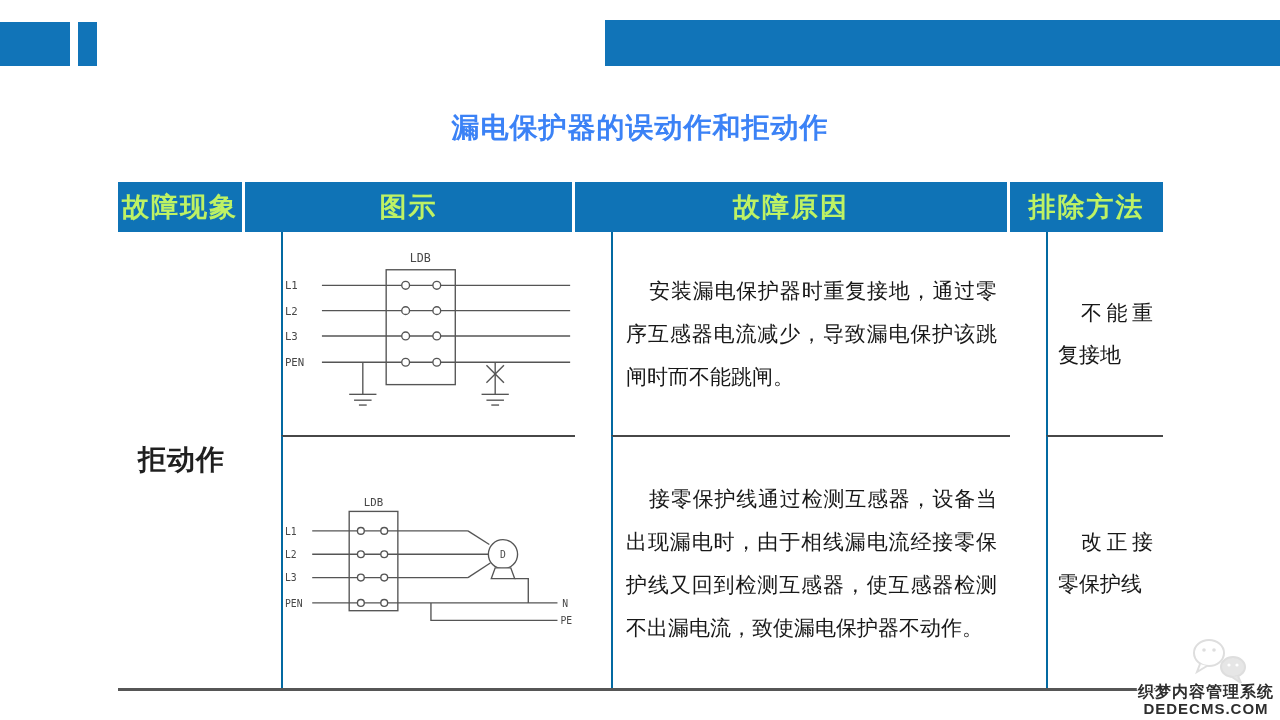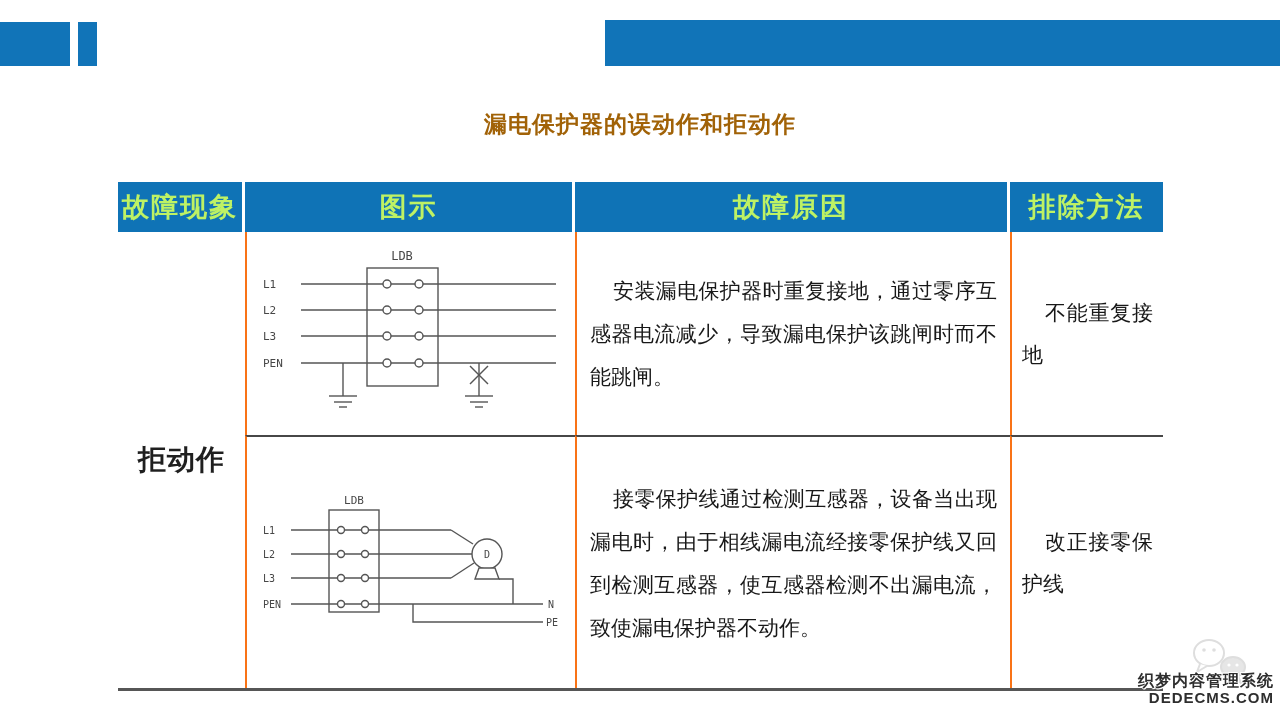--- a/index.html
+++ b/index.html
@@ -12,37 +12,37 @@
   .accent { position:absolute; background:#1174b8; }
   .accent-a { left:0;  top:22px; width:70px;  height:44px; }
   .accent-b { left:78px; top:22px; width:19px; height:44px; }
   .title-bar { left:605px; top:20px; width:675px; height:46px; }
   .page-title {
     position:absolute; left:110px; top:19px; font-size:38px; line-height:48px;
     font-weight:bold; color:#0a0a0a; letter-spacing:1px; white-space:nowrap;
   }
   .subtitle {
     position:absolute; left:0; top:109px; width:1280px; text-align:center;
-    font-size:23px; font-weight:bold; color:#a16207; letter-spacing:1px;
+    font-size:28px; font-weight:bold; color:#3b82f6; letter-spacing:1px;
   }
   
   .fault-table {
     position:absolute; left:118px; top:182px;
     display:grid;
     grid-template-columns:127px 330px 435px 153px;
     grid-template-rows:50px 203px 253px;
     border-bottom:3px solid #565656;
   }
   .th {
     background:#0f73b6; color:#bef264; font-weight:bold; font-size:27px;
     display:flex; align-items:center; justify-content:center; letter-spacing:2px;
   }
   .th-gap { border-right:3px solid #ffffff; }
   .cell { display:flex; align-items:center; }
-  .b-left { border-left:2px solid #f97316; }
+  .b-left { border-left:2px solid #0369a1;margin-left:36px; }
   .b-top  { border-top:2px solid #474747; }
   .phenomenon {
     grid-column:1; grid-row:2 / 4; justify-content:center;
     font-size:28px; color:#1f1f1f; letter-spacing:1px;font-weight:bold;
   }
   .diagram-cell { justify-content:center; }
   .cause-cell { padding:0 13px; }
   .cause-cell p {
     margin:0; width:100%; font-size:21px; line-height:43px; color:#181818;
     text-align:justify; text-justify:inter-ideograph; text-indent:1.1em;
@@ -59,21 +59,21 @@
   
   .brand-mark {
     position:absolute; right:28px; bottom:33px; display:flex; align-items:center;
     z-index:5; pointer-events:none;
   }
   .brand-text {
     font-size:41px; font-weight:bold; color:#e7e7e7; letter-spacing:4px;
     white-space:nowrap;
   }
   .cms-mark {
-    position:absolute; right:6px; bottom:14px; text-align:right; z-index:6;
+    position:absolute; right:6px; bottom:3px; text-align:center; z-index:6;
     font-weight:bold; color:#2e2e2e; line-height:17px;
     text-shadow:1px 0 #fff,-1px 0 #fff,0 1px #fff,0 -1px #fff,1px 1px #fff,-1px -1px #fff;
   }
   .cms-name { font-size:16px; letter-spacing:1px; }
   .cms-domain { font-size:15px; letter-spacing:1px; }
 </style>
 </head>
 <body>
 
 <div class="slide">

